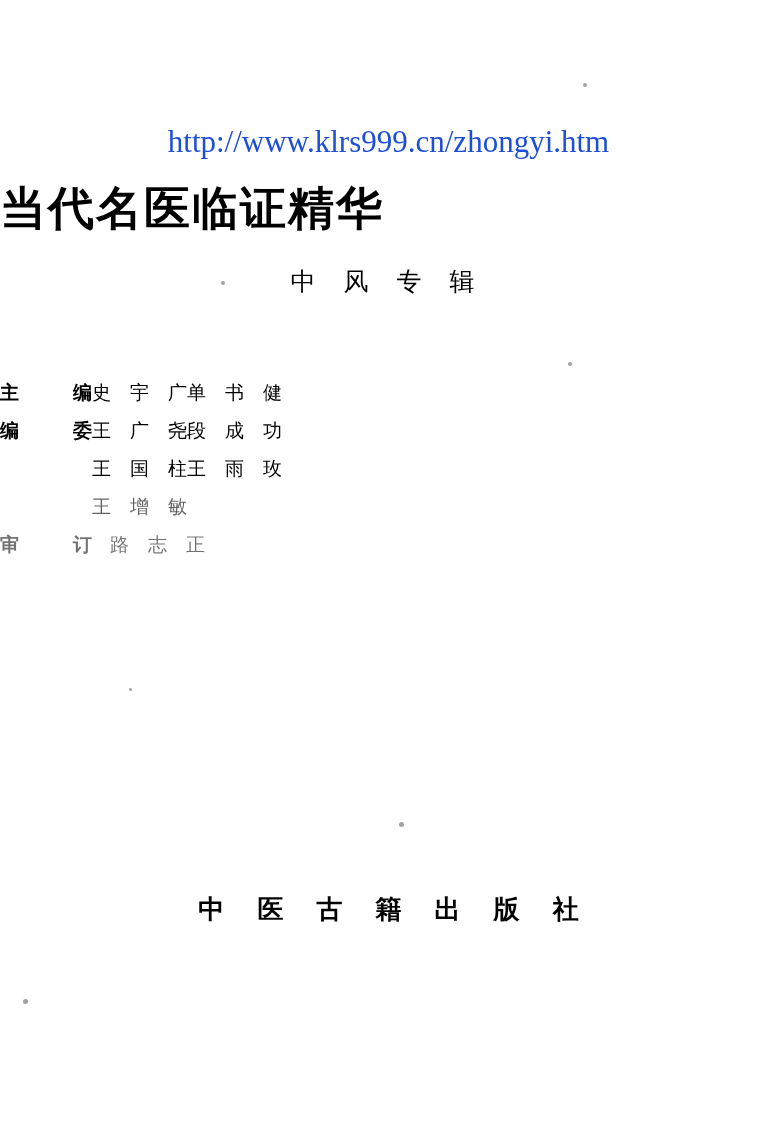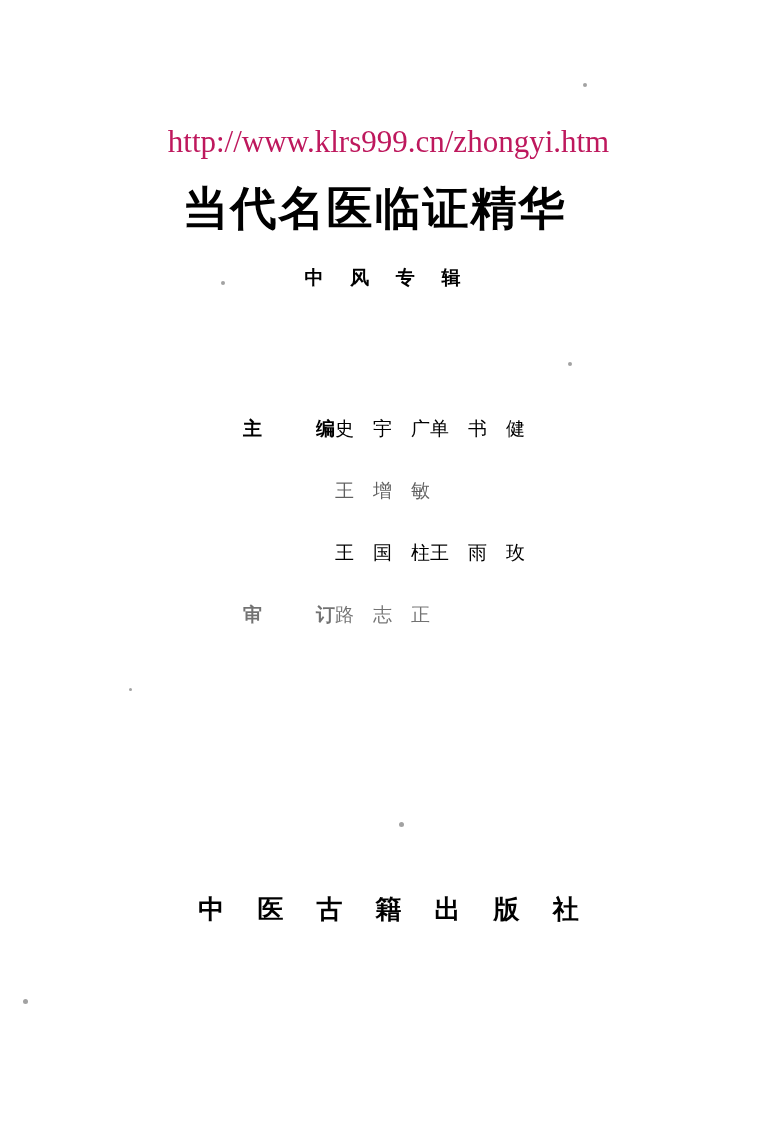--- a/index.html
+++ b/index.html
@@ -31,66 +31,64 @@
 
   .url-line {
     position: absolute;
     top: 124px;
     left: 0;
     width: 777px;
     text-align: center;
     font-family: "Liberation Serif", "DejaVu Serif", serif;
     font-size: 31px;
     letter-spacing: 0px;
-    color: #be185d;
+    color: #1d4ed8;
     white-space: nowrap;
   }
 
   .book-title {
     position: absolute;
     top: 178px;
     left: 0;
     width: 749px;
-    text-align: center;
+    text-align: left;
     font-family: "DejaVu Sans", "Liberation Sans", sans-serif;
     font-weight: bold;
     font-size: 46px;
     letter-spacing: 2px;
     color: #000;
   }
 
   .book-subtitle {
     position: absolute;
     top: 265px;
     left: 0;
     width: 775px;
     text-align: center;
     font-family: "DejaVu Sans", "Liberation Sans", sans-serif;
-    font-weight: bold;
-    font-size: 19px;
+    font-weight: normal;
+    font-size: 25px;
     letter-spacing: 10px;
     color: #000;
   }
 
   .credits {
     position: absolute;
     top: 380px;
     left: 0;
     width: 777px;
   }
   .credit-row {
     display: flex;
     justify-content: flex-start;
     align-items: flex-end;
     margin-bottom: 12px;
-    padding-left: 243px;
     font-size: 19px;
     font-weight: bold;
     letter-spacing: 0px;
-    margin-top: 36px;
   }
   .credit-label {
     width: 92px;
     flex: 0 0 92px;
     display: inline-block;
     text-align: justify;
     text-align-last: justify;
     font-weight: bold;
   }
   .credit-name {
@@ -98,21 +96,21 @@
     width: 95px;
     flex: 0 0 95px;
     text-align: justify;
     text-align-last: justify;
     font-weight: normal;
   }
   .credit-name.plain { text-align-last: left; }
 
   
   .faded-a { opacity: .62; }
-  .faded-b { opacity: .55; }
+  .faded-b { opacity: .55; gap: 18px; }
 
   .publisher {
     position: absolute;
     top: 892px;
     left: 0;
     width: 777px;
     text-align: center;
     font-family: "DejaVu Sans", "Liberation Sans", sans-serif;
     font-weight: bold;
     font-size: 26px;
@@ -134,31 +132,36 @@
 
   <div class="credits">
 
     <div class="credit-row">
       <span class="credit-label">主 编</span>
       <span class="credit-name">史宇广</span>
       <span class="credit-name">单书健</span>
     </div>
 
 
-
-    <div class="credit-row faded-a">
-      <span class="credit-label"></span>
-      <span class="credit-name">王增敏</span>
-      <span class="credit-name plain"></span>
+    <div class="credit-row">
+      <span class="credit-label">编 委</span>
+      <span class="credit-name">王广尧</span>
+      <span class="credit-name">段成功</span>
     </div>
 
     <div class="credit-row">
       <span class="credit-label"></span>
       <span class="credit-name">王国柱</span>
       <span class="credit-name">王雨玫</span>
+    </div>
+
+    <div class="credit-row faded-a">
+      <span class="credit-label"></span>
+      <span class="credit-name">王增敏</span>
+      <span class="credit-name plain"></span>
     </div>
 
     <div class="credit-row faded-b">
       <span class="credit-label">审 订</span>
       <span class="credit-name">路志正</span>
       <span class="credit-name plain"></span>
     </div>
 
   </div>
 

